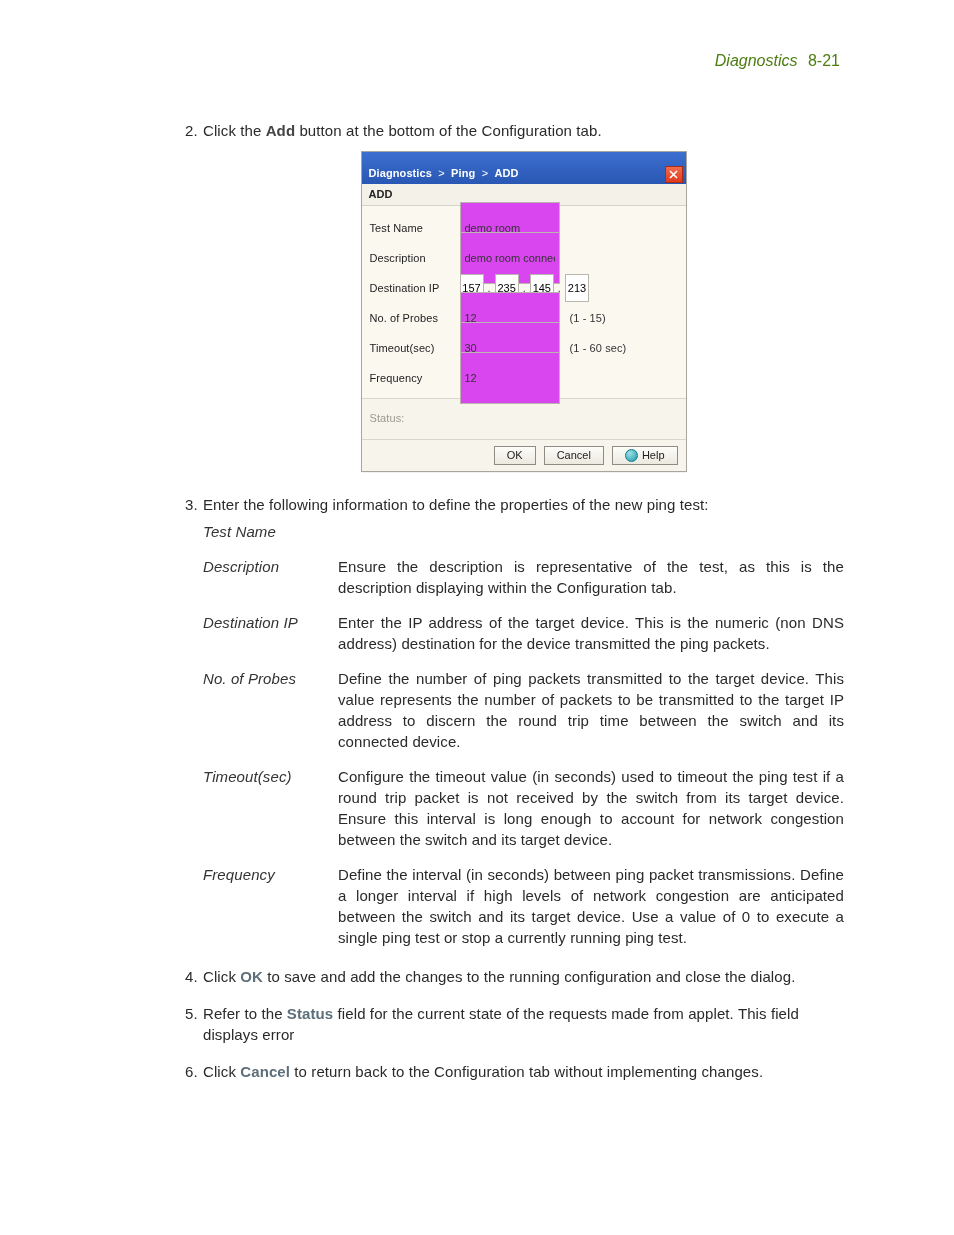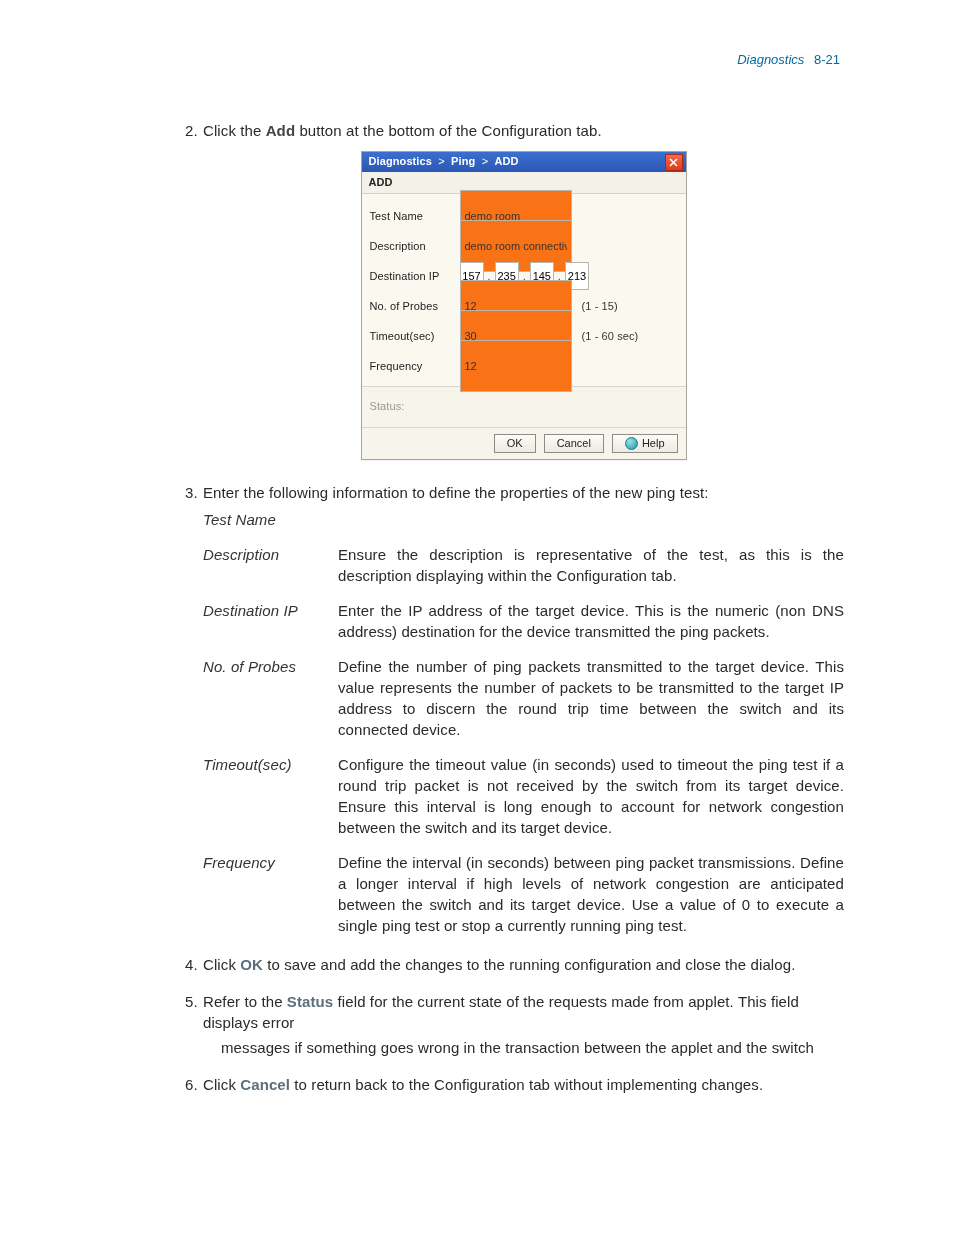--- a/index.html
+++ b/index.html
@@ -14,22 +14,22 @@
     width: 954px;
     min-height: 1235px;
     box-sizing: border-box;
     padding: 50px 110px 60px 185px;
     position: relative;
   }
   .running-head {
     position: absolute;
     top: 52px;
     right: 114px;
-    font-size: 13px;
-    color: #0369a1;
+    font-size: 16px;
+    color: #4d7c0f;
   }
   .running-head .sec-name { font-style: italic; margin-right: 6px; }
   ol.steps {
     list-style: none;
     margin: 0; padding: 0;
     counter-reset: step 1;
   }
   ol.steps > li {
     margin: 0 0 16px 0;
     padding-left: 18px;
@@ -55,21 +55,21 @@
     font-family: Tahoma, Verdana, sans-serif;
     font-size: 11px;
     background: #fbf8f0;
     box-shadow: 0 1px 0 rgba(0,0,0,0.05);
   }
   .dlg-title {
     height: 20px;
     background: linear-gradient(#3b6fcf,#2a57b4);
     color: #fff;
     font-size: 11px;
-    padding: 0 3px 0 7px;
+    padding: 12px 3px 0 7px;
     display: flex;
     align-items: center;
     justify-content: space-between;
   }
   .dlg-title .crumbs b { font-weight: 700; }
   .dlg-close {
     width: 16px; height: 15px;
     background: linear-gradient(#f46a4a,#e03b1d);
     border: 1px solid #a62c16;
     display: flex; align-items: center; justify-content: center;
@@ -80,23 +80,23 @@
     border-bottom: 1px solid #d5d3c9;
     font-weight: 700;
     padding: 3px 7px;
     font-size: 11px;
     color: #222;
   }
   .dlg-body { padding: 8px 8px 4px 8px; }
   .dlg-row { display: flex; align-items: center; height: 28px; margin-bottom: 2px; }
   .dlg-label { width: 90px; color: #222; }
   .dlg-field {
-    width: 112px;
+    width: 100px;
     border: 1px solid #b9b7ad;
-    background: #f97316;
+    background: #d946ef;
     font-family: Tahoma, sans-serif;
     font-size: 11px;
     padding: 19px 4px;
     box-sizing: border-box;
     color: #333;
   }
   .dlg-field.rt { text-align: left; }
   .dlg-hint { margin-left: 10px; color: #333; }
   .dlg-ip { display: flex; gap: 4px; align-items: baseline; }
   .dlg-ip .oct {
@@ -262,21 +262,20 @@
           </div>
         </div>
       </li>
 
       <li>
         <span>Click </span><span class="kw-ok">OK</span><span> to save and add the changes to the running configuration and close the dialog.</span>
       </li>
 
       <li>
         <span>Refer to the </span><span class="kw-status">Status</span><span> field for the current state of the requests made from applet. This field displays error</span>
-        <div class="sub-para">messages if something goes wrong in the transaction between the applet and the switch</div>
       </li>
 
       <li>
         <span>Click </span><span class="kw-cancel">Cancel</span><span> to return back to the Configuration tab without implementing changes.</span>
       </li>
     </ol>
   </div>
 </div>
 
 </body></html>

